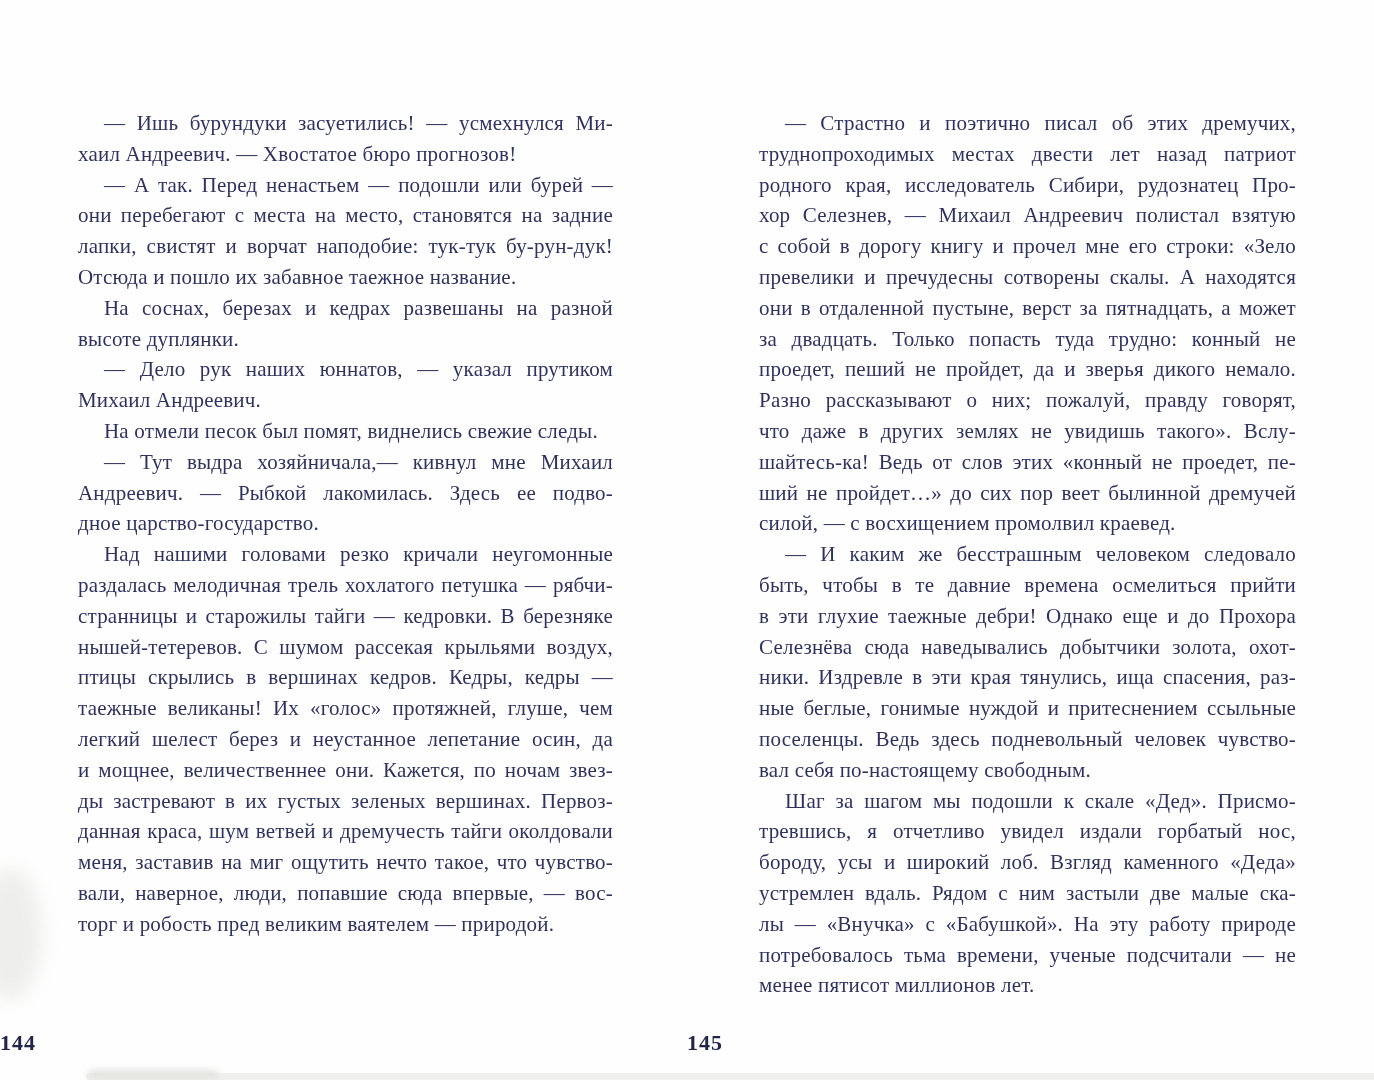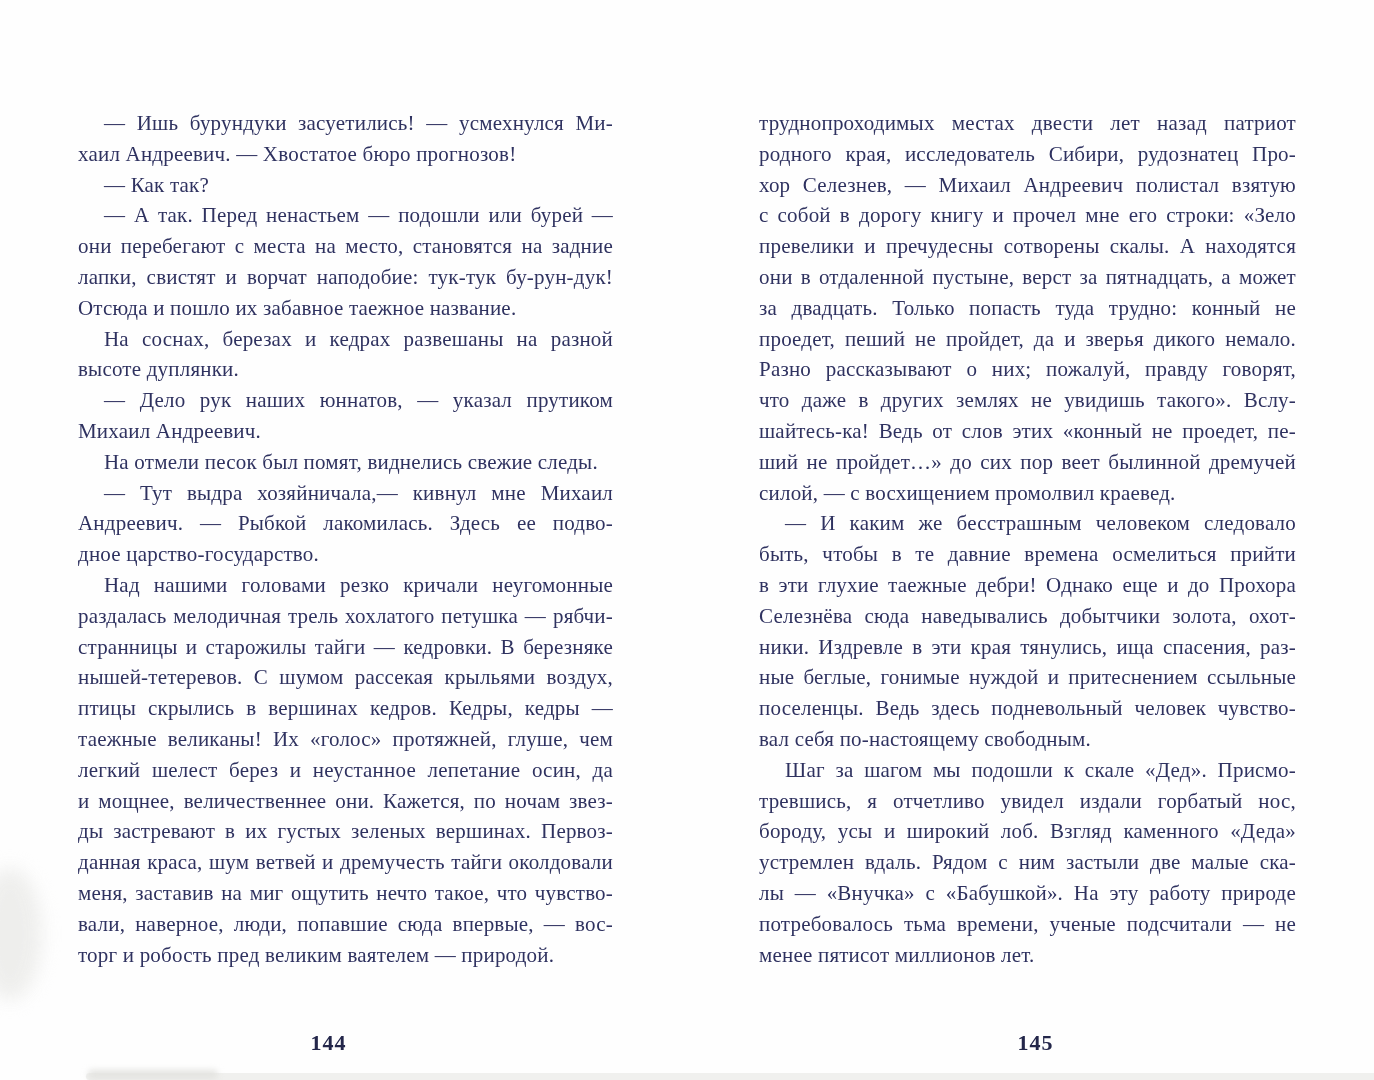--- a/index.html
+++ b/index.html
@@ -36,21 +36,20 @@
     text-align:justify;
     text-align-last:justify;
     white-space:nowrap;
     letter-spacing:0.2px;
   }
   .line.last{text-align-last:left;}
   .line.indent{text-indent:26px;}
   .page-number{
     position:absolute;
     top:1014px;left:0;right:0;
-    text-align:center;
     font-weight:bold;
     font-size:22px;
     color:#23264a;
     letter-spacing:1px;
   }
   .page-left .page-number{right:30px;}
   .page-right .page-number{left:0px;right:-10px;}
   
   .smudge-left{
     position:absolute;
@@ -80,21 +79,20 @@
 </style>
 </head>
 <body>
 
 <div class="spread">
 
   <div class="page page-left">
     <div class="text-block">
         <div class="line indent">— Ишь бурундуки засуетились! — усмехнулся Ми-</div>
         <div class="line last">хаил Андреевич. — Хвостатое бюро прогнозов!</div>
-        <div class="line indent last">— Как так?</div>
         <div class="line indent">— А так. Перед ненастьем — подошли или бурей —</div>
         <div class="line">они перебегают с места на место, становятся на задние</div>
         <div class="line">лапки, свистят и ворчат наподобие: тук-тук бу-рун-дук!</div>
         <div class="line last">Отсюда и пошло их забавное таежное название.</div>
         <div class="line indent">На соснах, березах и кедрах развешаны на разной</div>
         <div class="line last">высоте дуплянки.</div>
         <div class="line indent">— Дело рук наших юннатов, — указал прутиком</div>
         <div class="line last">Михаил Андреевич.</div>
         <div class="line indent last">На отмели песок был помят, виднелись свежие следы.</div>
         <div class="line indent">— Тут выдра хозяйничала,— кивнул мне Михаил</div>
@@ -112,20 +110,21 @@
         <div class="line">данная краса, шум ветвей и дремучесть тайги околдовали</div>
         <div class="line">меня, заставив на миг ощутить нечто такое, что чувство-</div>
         <div class="line">вали, наверное, люди, попавшие сюда впервые, — вос-</div>
         <div class="line last">торг и робость пред великим ваятелем — природой.</div>
       </div>
     <div class="page-number">144</div>
   </div>
 
   <div class="page page-right">
     <div class="text-block">
+        <div class="line indent">— Страстно и поэтично писал об этих дремучих,</div>
         <div class="line">труднопроходимых местах двести лет назад патриот</div>
         <div class="line">родного края, исследователь Сибири, рудознатец Про-</div>
         <div class="line">хор Селезнев, — Михаил Андреевич полистал взятую</div>
         <div class="line">с собой в дорогу книгу и прочел мне его строки: «Зело</div>
         <div class="line">превелики и пречудесны сотворены скалы. А находятся</div>
         <div class="line">они в отдаленной пустыне, верст за пятнадцать, а может</div>
         <div class="line">за двадцать. Только попасть туда трудно: конный не</div>
         <div class="line">проедет, пеший не пройдет, да и зверья дикого немало.</div>
         <div class="line">Разно рассказывают о них; пожалуй, правду говорят,</div>
         <div class="line">что даже в других землях не увидишь такого». Вслу-</div>

